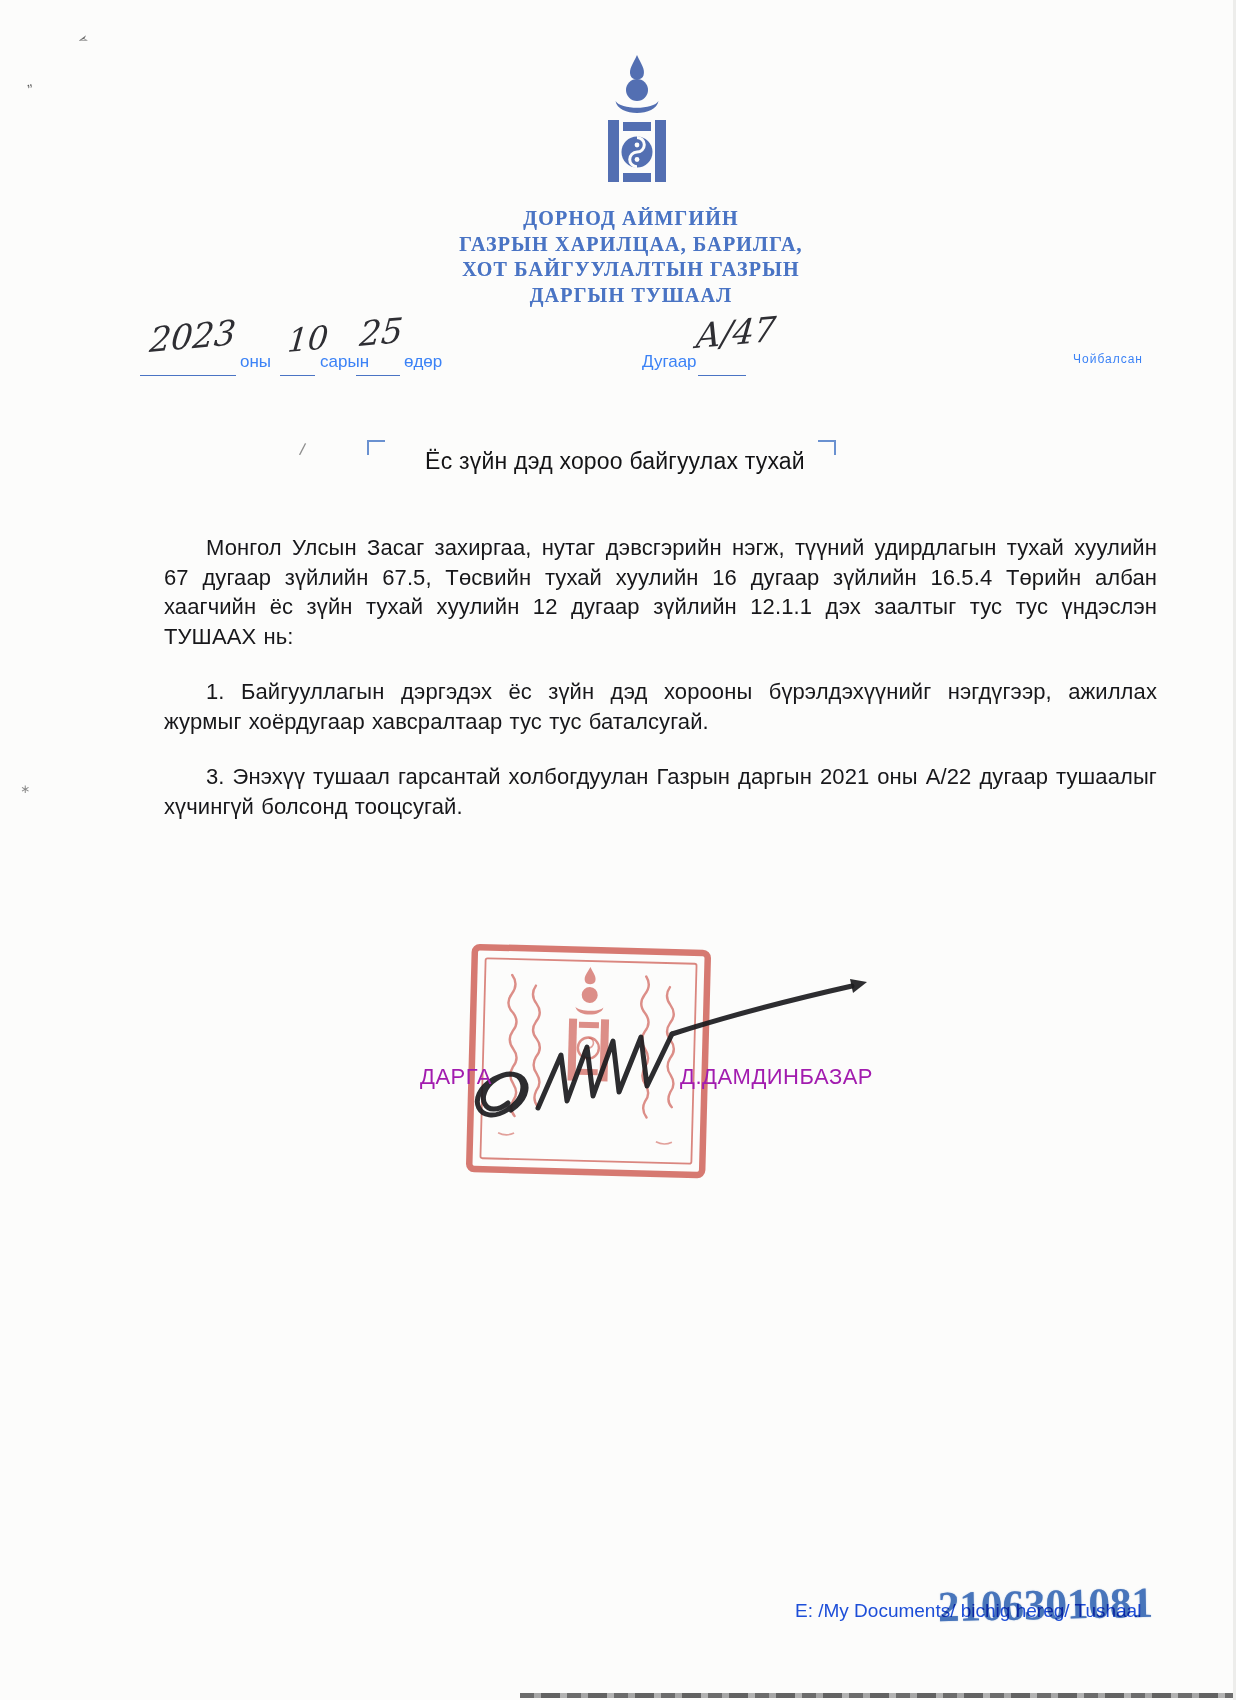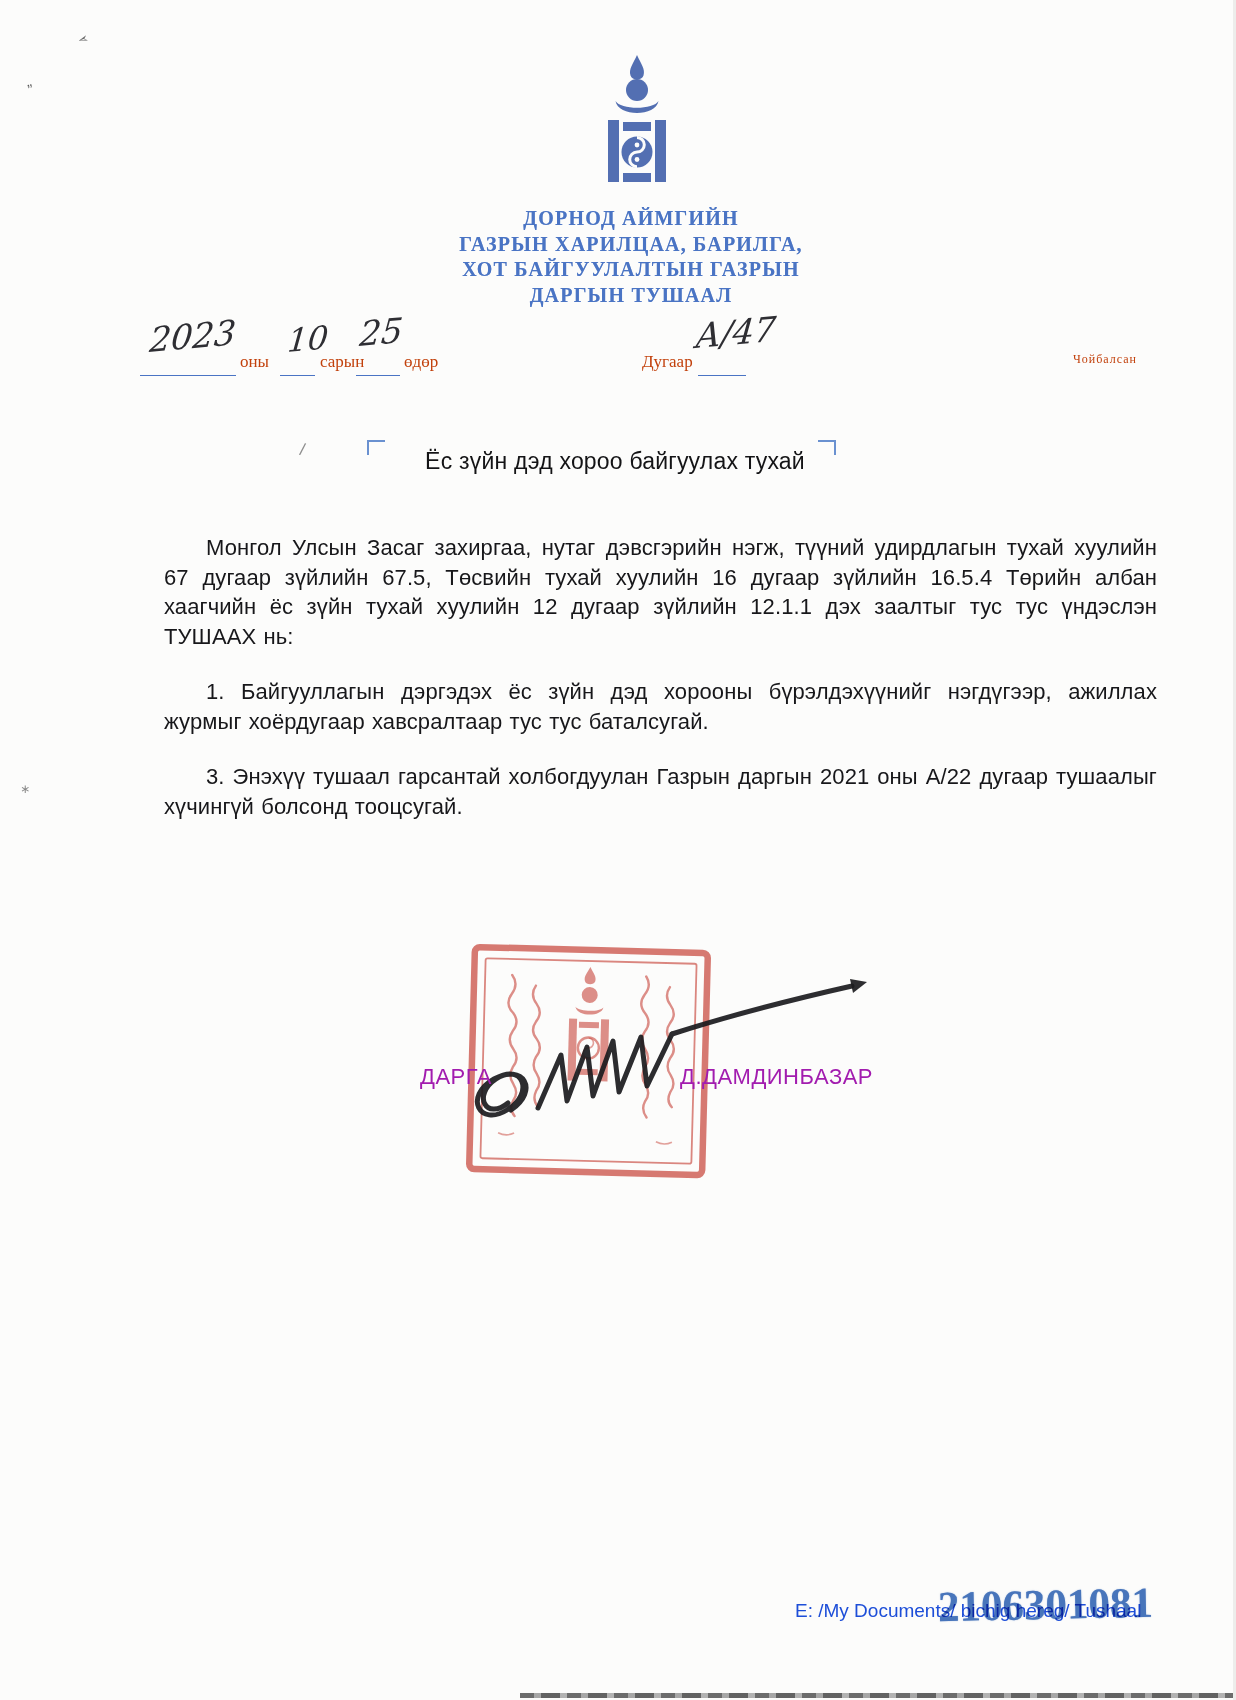--- a/index.html
+++ b/index.html
@@ -11,22 +11,22 @@
   
   .emblem{position:absolute;left:598px;top:54px;width:78px;height:136px;}
   .org{
     position:absolute;left:13px;top:206px;width:1236px;text-align:center;
     font-family:"Liberation Serif","DejaVu Serif",serif;font-weight:bold;
     color:#4a74c4;font-size:20px;line-height:25.5px;letter-spacing:1.2px;
     text-shadow:0 0 .6px rgba(74,116,196,.55);
   }
   
   .blue-label{
-    position:absolute;font-family:Liberation Serif, serif;
-    color:#c2410c;font-size:17px;white-space:nowrap;
+    position:absolute;font-family:Liberation Sans, sans-serif;
+    color:#3b82f6;font-size:17px;white-space:nowrap;
   }
   .u-line{position:absolute;height:1px;border-bottom:1.6px solid #4a74c4;}
   .hand{
     position:absolute;font-family:"DejaVu Serif",serif;font-style:italic;
     color:#2e2e33;white-space:nowrap;transform:rotate(-5deg) skewX(-10deg);
     transform-origin:left bottom;
   }
   
   .doc-title{
     position:absolute;left:-3px;top:448px;width:1236px;text-align:center;

